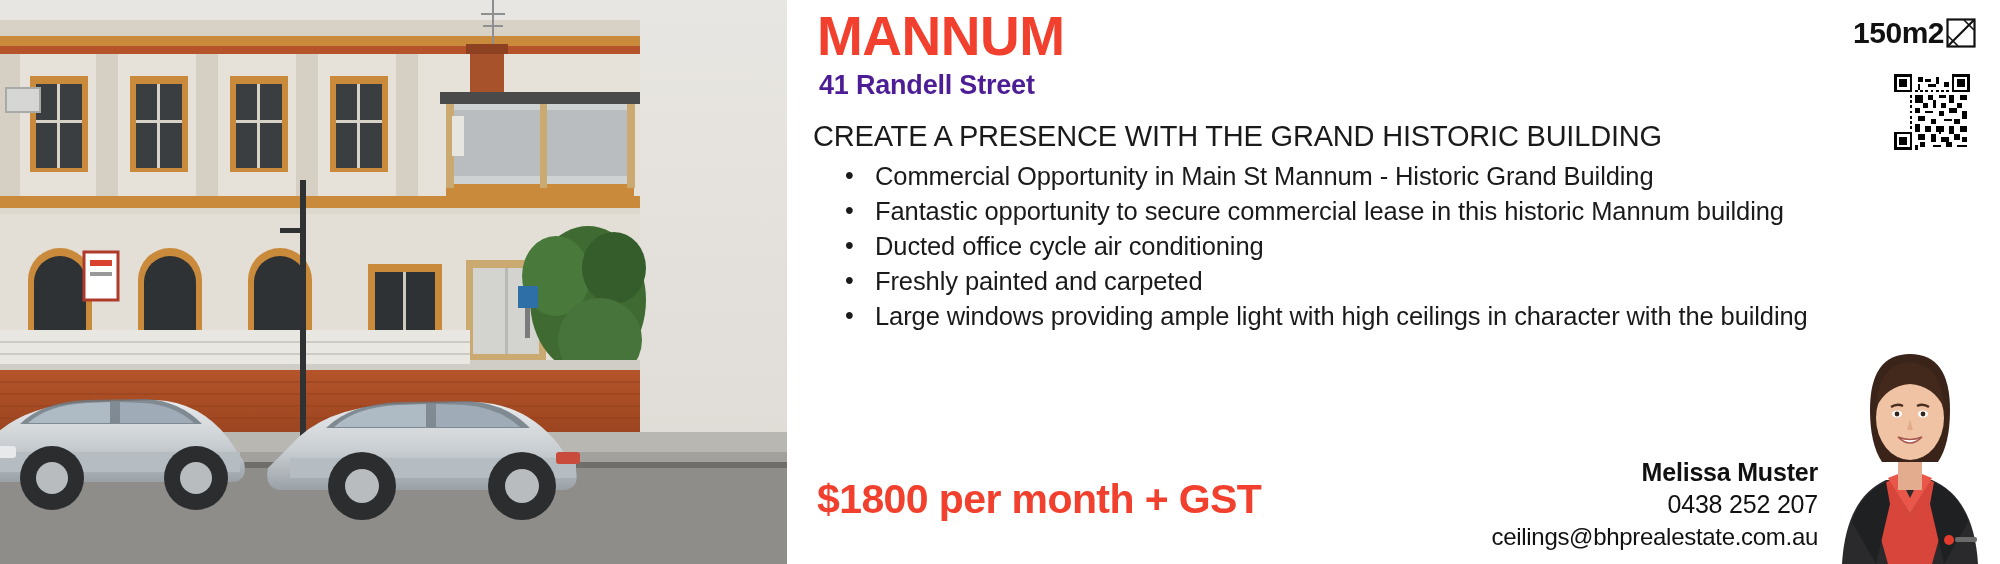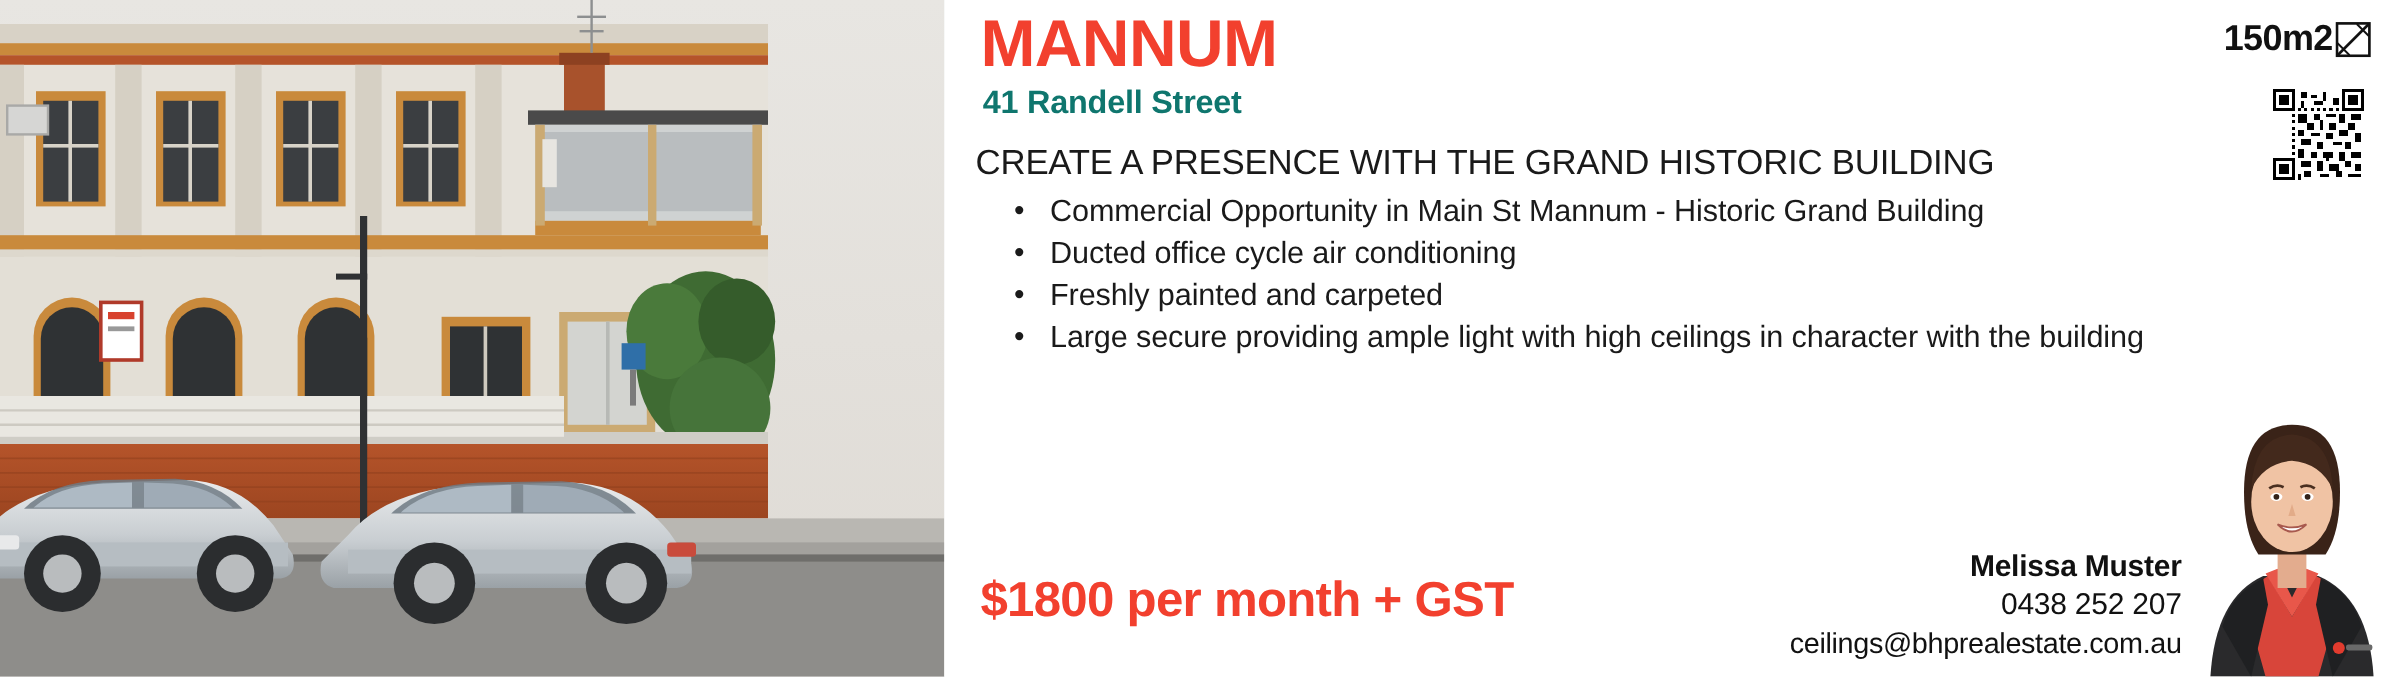--- a/index.html
+++ b/index.html
@@ -43,21 +43,21 @@
     letter-spacing: -0.5px;
     color: #f2402e;
     line-height: 1.05;
     font-family: "Liberation Sans", sans-serif;
   }
   .street {
     position: absolute;
     left: 32px; top: 70px;
     font-size: 27px;
     font-weight: 700;
-    color: #0f766e;
+    color: #4c1d95;
     letter-spacing: -0.2px;
   }
 
   .headline {
     position: absolute;
     left: 26px; top: 120px;
     font-size: 29px;
     font-weight: 400;
     color: #1a1a1a;
     letter-spacing: -0.2px;
@@ -340,23 +340,24 @@
   </div>
 
   <div class="content">
 
     <div class="suburb">MANNUM</div>
     <div class="street">41 Randell Street</div>
     <div class="headline">CREATE A PRESENCE WITH THE GRAND HISTORIC BUILDING</div>
 
     <ul class="bullets">
       <li>Commercial Opportunity in Main St Mannum - Historic Grand Building</li>
+      <li>Fantastic opportunity to secure commercial lease in this historic Mannum building</li>
       <li>Ducted office cycle air conditioning</li>
       <li>Freshly painted and carpeted</li>
-      <li>Large secure providing ample light with high ceilings in character with the building</li>
+      <li>Large windows providing ample light with high ceilings in character with the building</li>
     </ul>
 
     <div class="price">$1800 per month + GST</div>
 
     <div class="area-badge">
       <span class="area-text">150m2</span>
       <span>
         <svg class="floorplan-icon" width="30" height="30" viewBox="0 0 30 30" xmlns="http://www.w3.org/2000/svg">
           <rect x="1.5" y="1.5" width="27" height="27" fill="none" stroke="#111111" stroke-width="2.2"></rect>
           <line x1="2" y1="28" x2="28" y2="2" stroke="#111111" stroke-width="2.2"></line>

